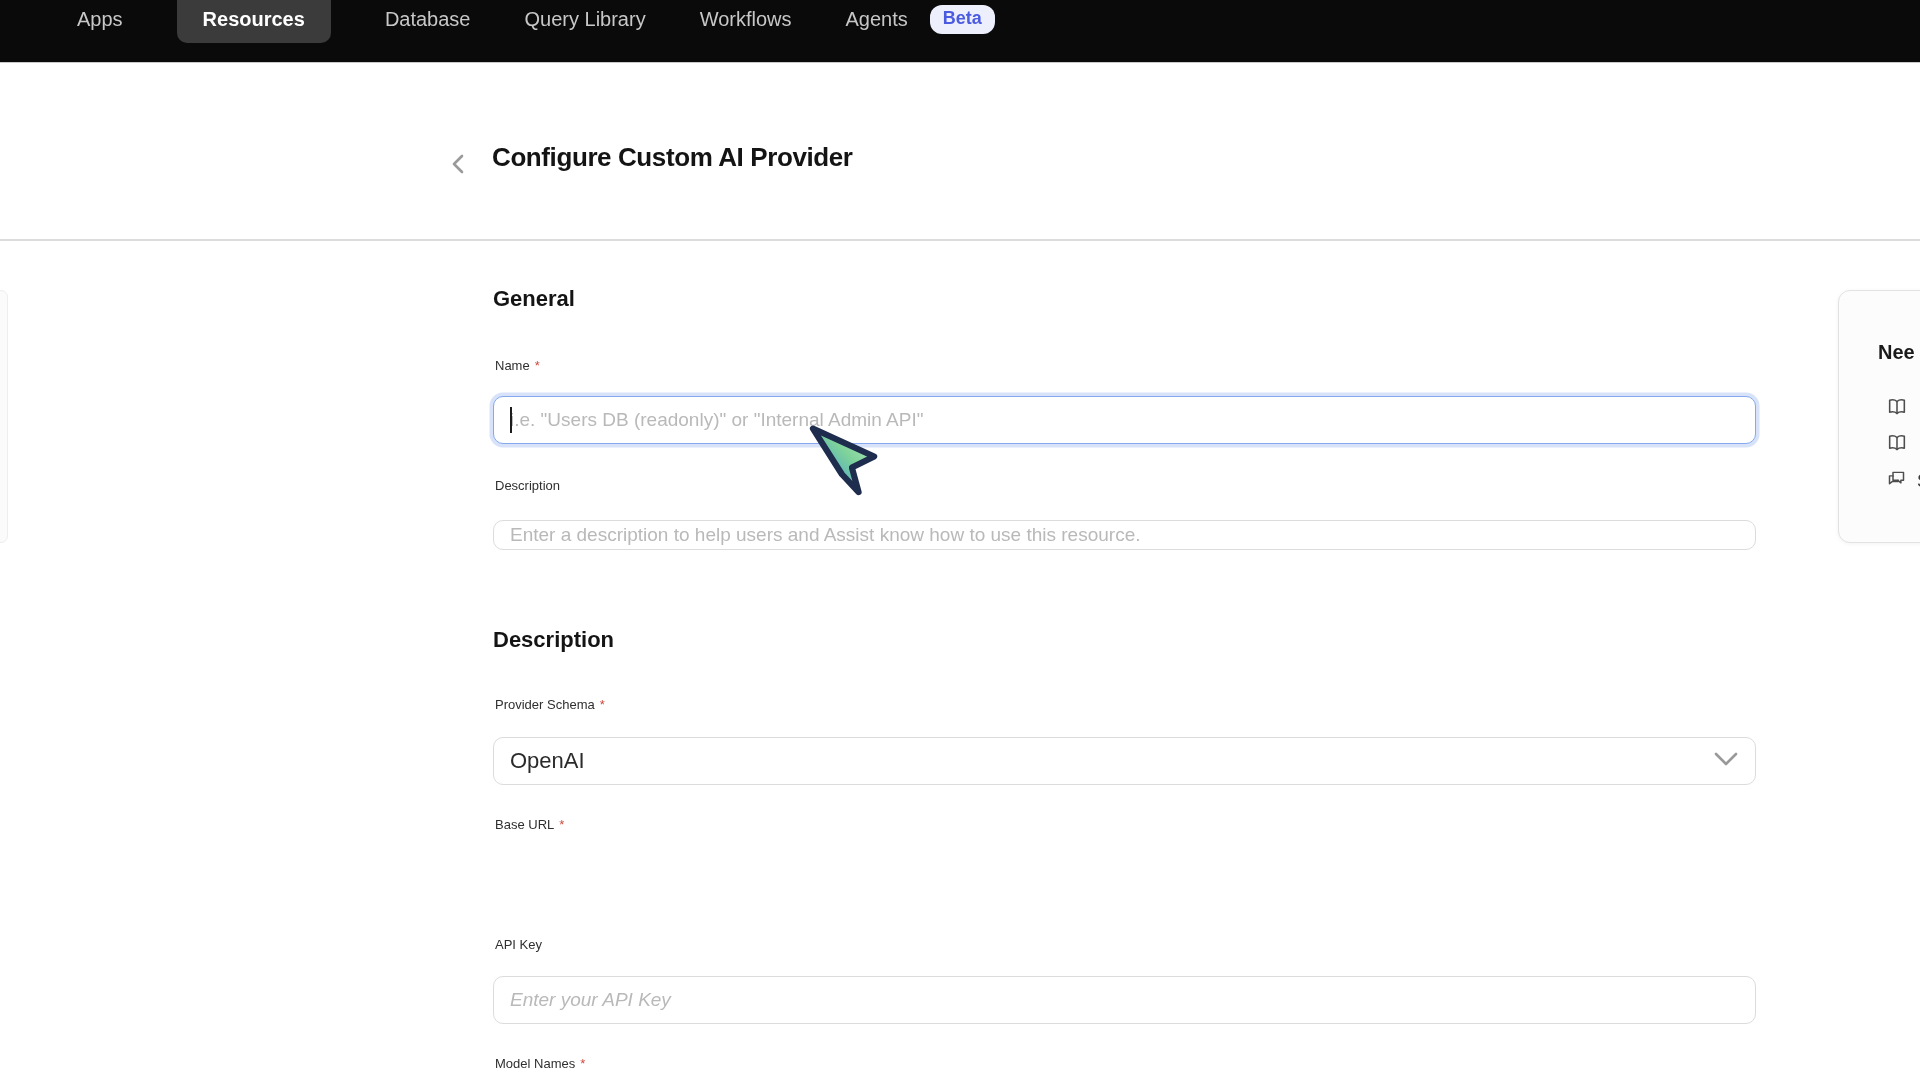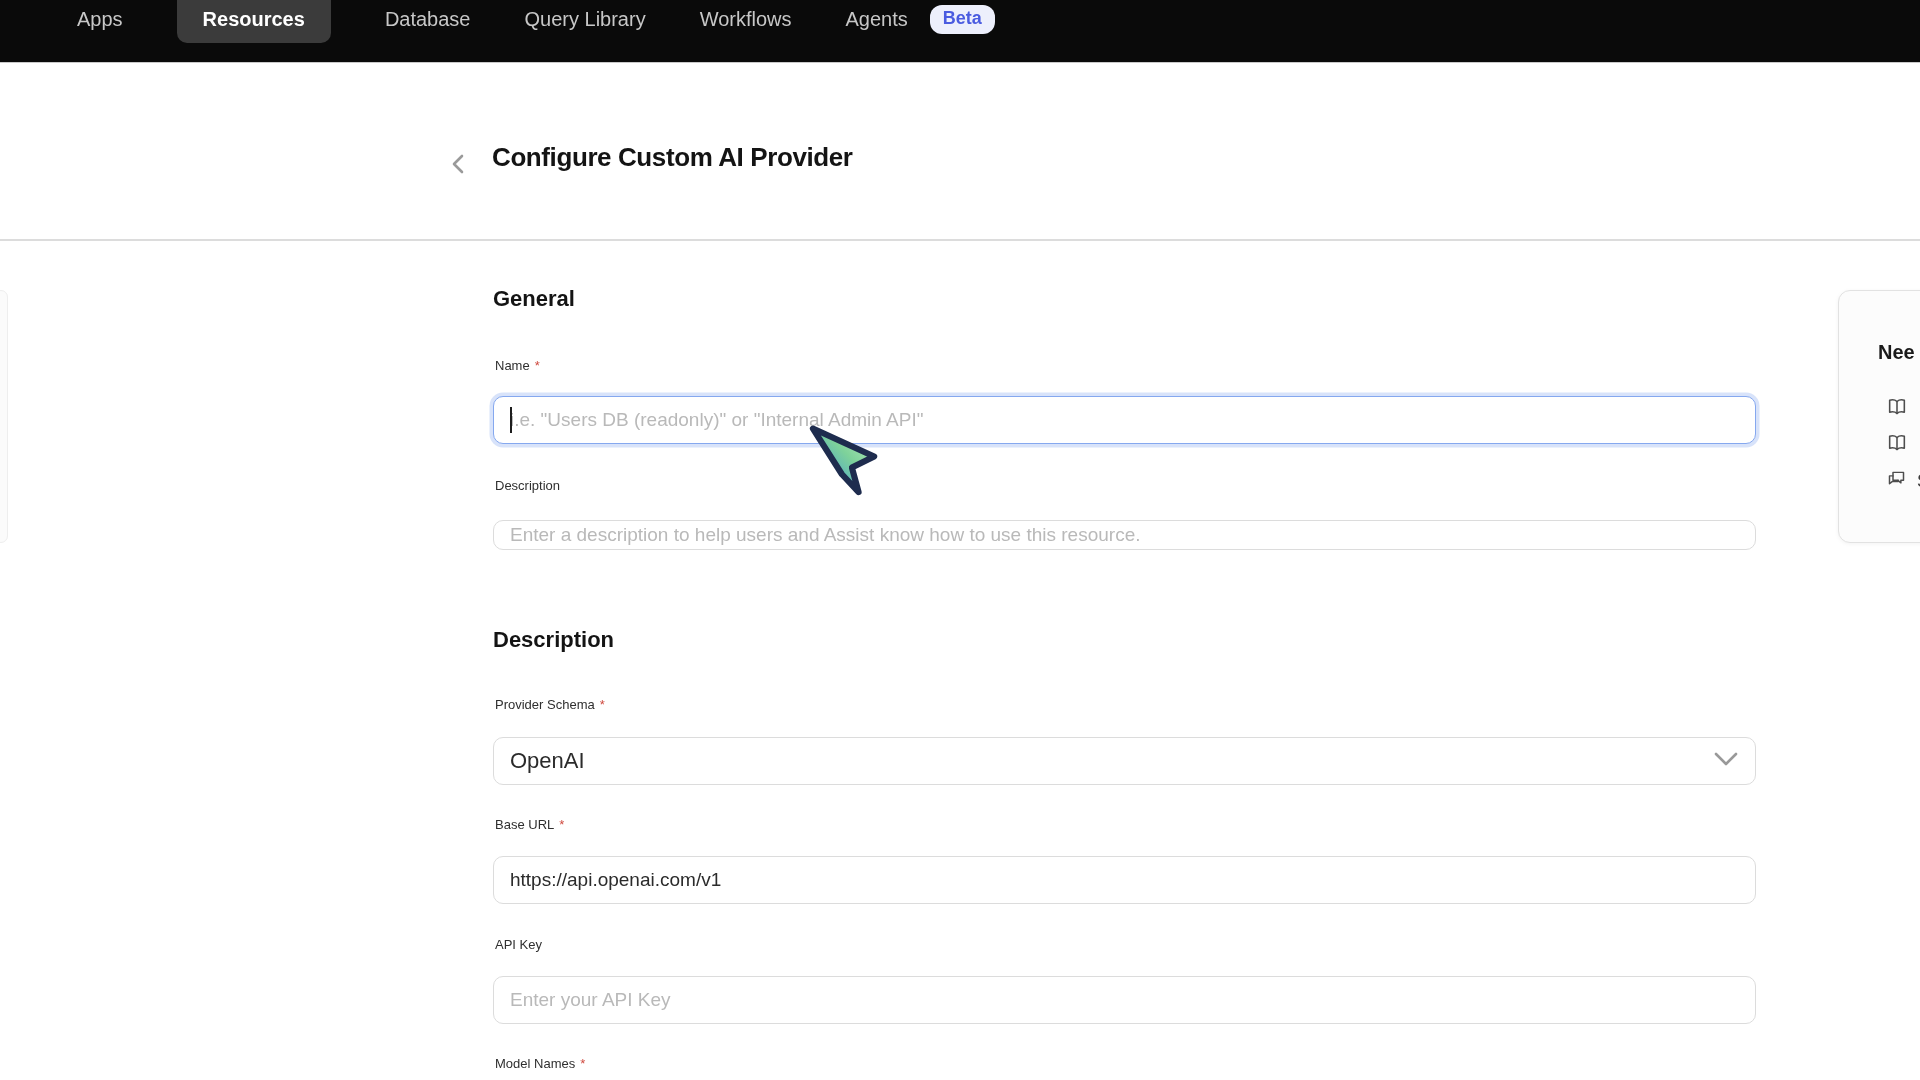--- a/index.html
+++ b/index.html
@@ -116,24 +116,23 @@
       <span>
         <svg width="26" height="16" viewBox="0 0 26 16" fill="none">
           <polyline points="3,3 13,13 23,3" stroke="#999999" stroke-width="2.6" stroke-linecap="round" stroke-linejoin="round"></polyline>
         </svg>
       </span>
     </div>
 
     <div class="field-label" style="top:817px">
       <span>Base URL</span><span class="req">*</span>
     </div>
-    <input class="txt-input" style="top: 856px;" type="text" value="https://api.openai.com/v1">
 
     <div class="field-label" style="top:937px">API Key</div>
-    <input class="txt-input" style="top: 976px;" type="text" placeholder="Enter your API Key">
+    <input class="txt-input" style="top: 976px; font-style: italic;" type="text" placeholder="Enter your API Key">
 
     <div class="field-label" style="top:1056px">
       <span>Model Names</span><span class="req">*</span>
     </div>
   </section>
 
   <div class="left-peek"></div>
 
   <aside class="help-card">
     <div class="help-title">Nee</div>

